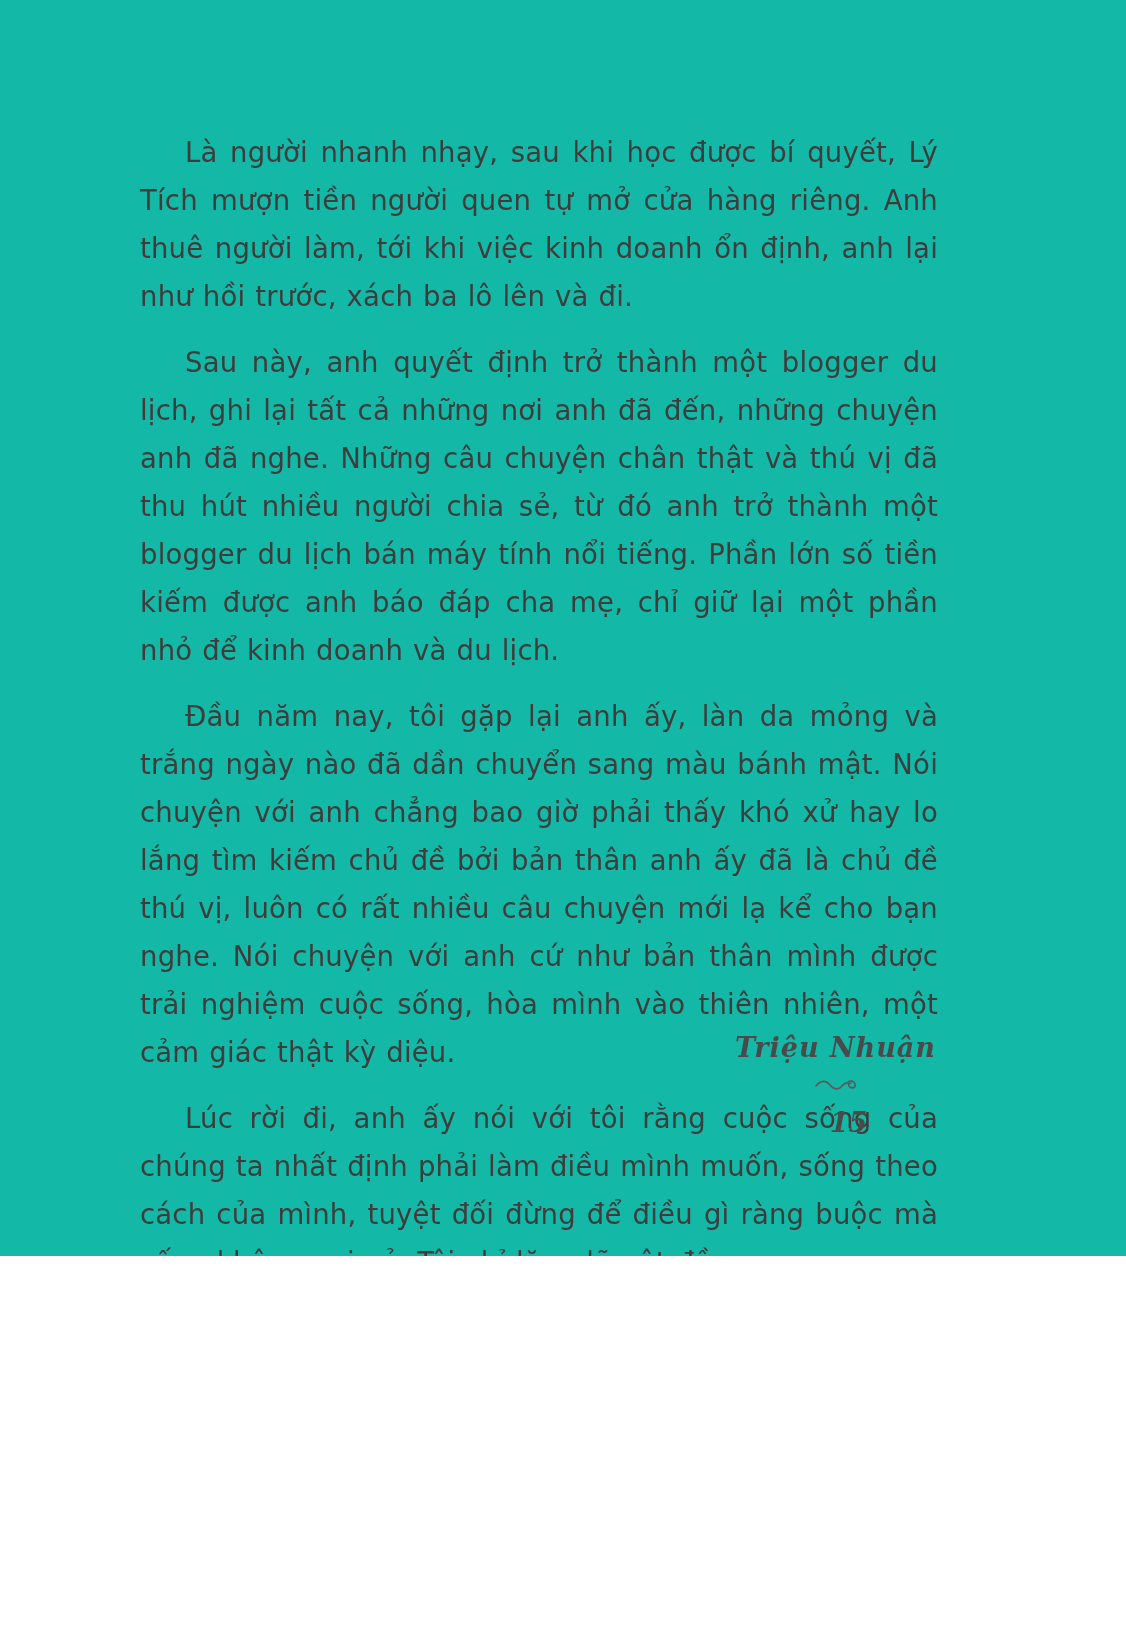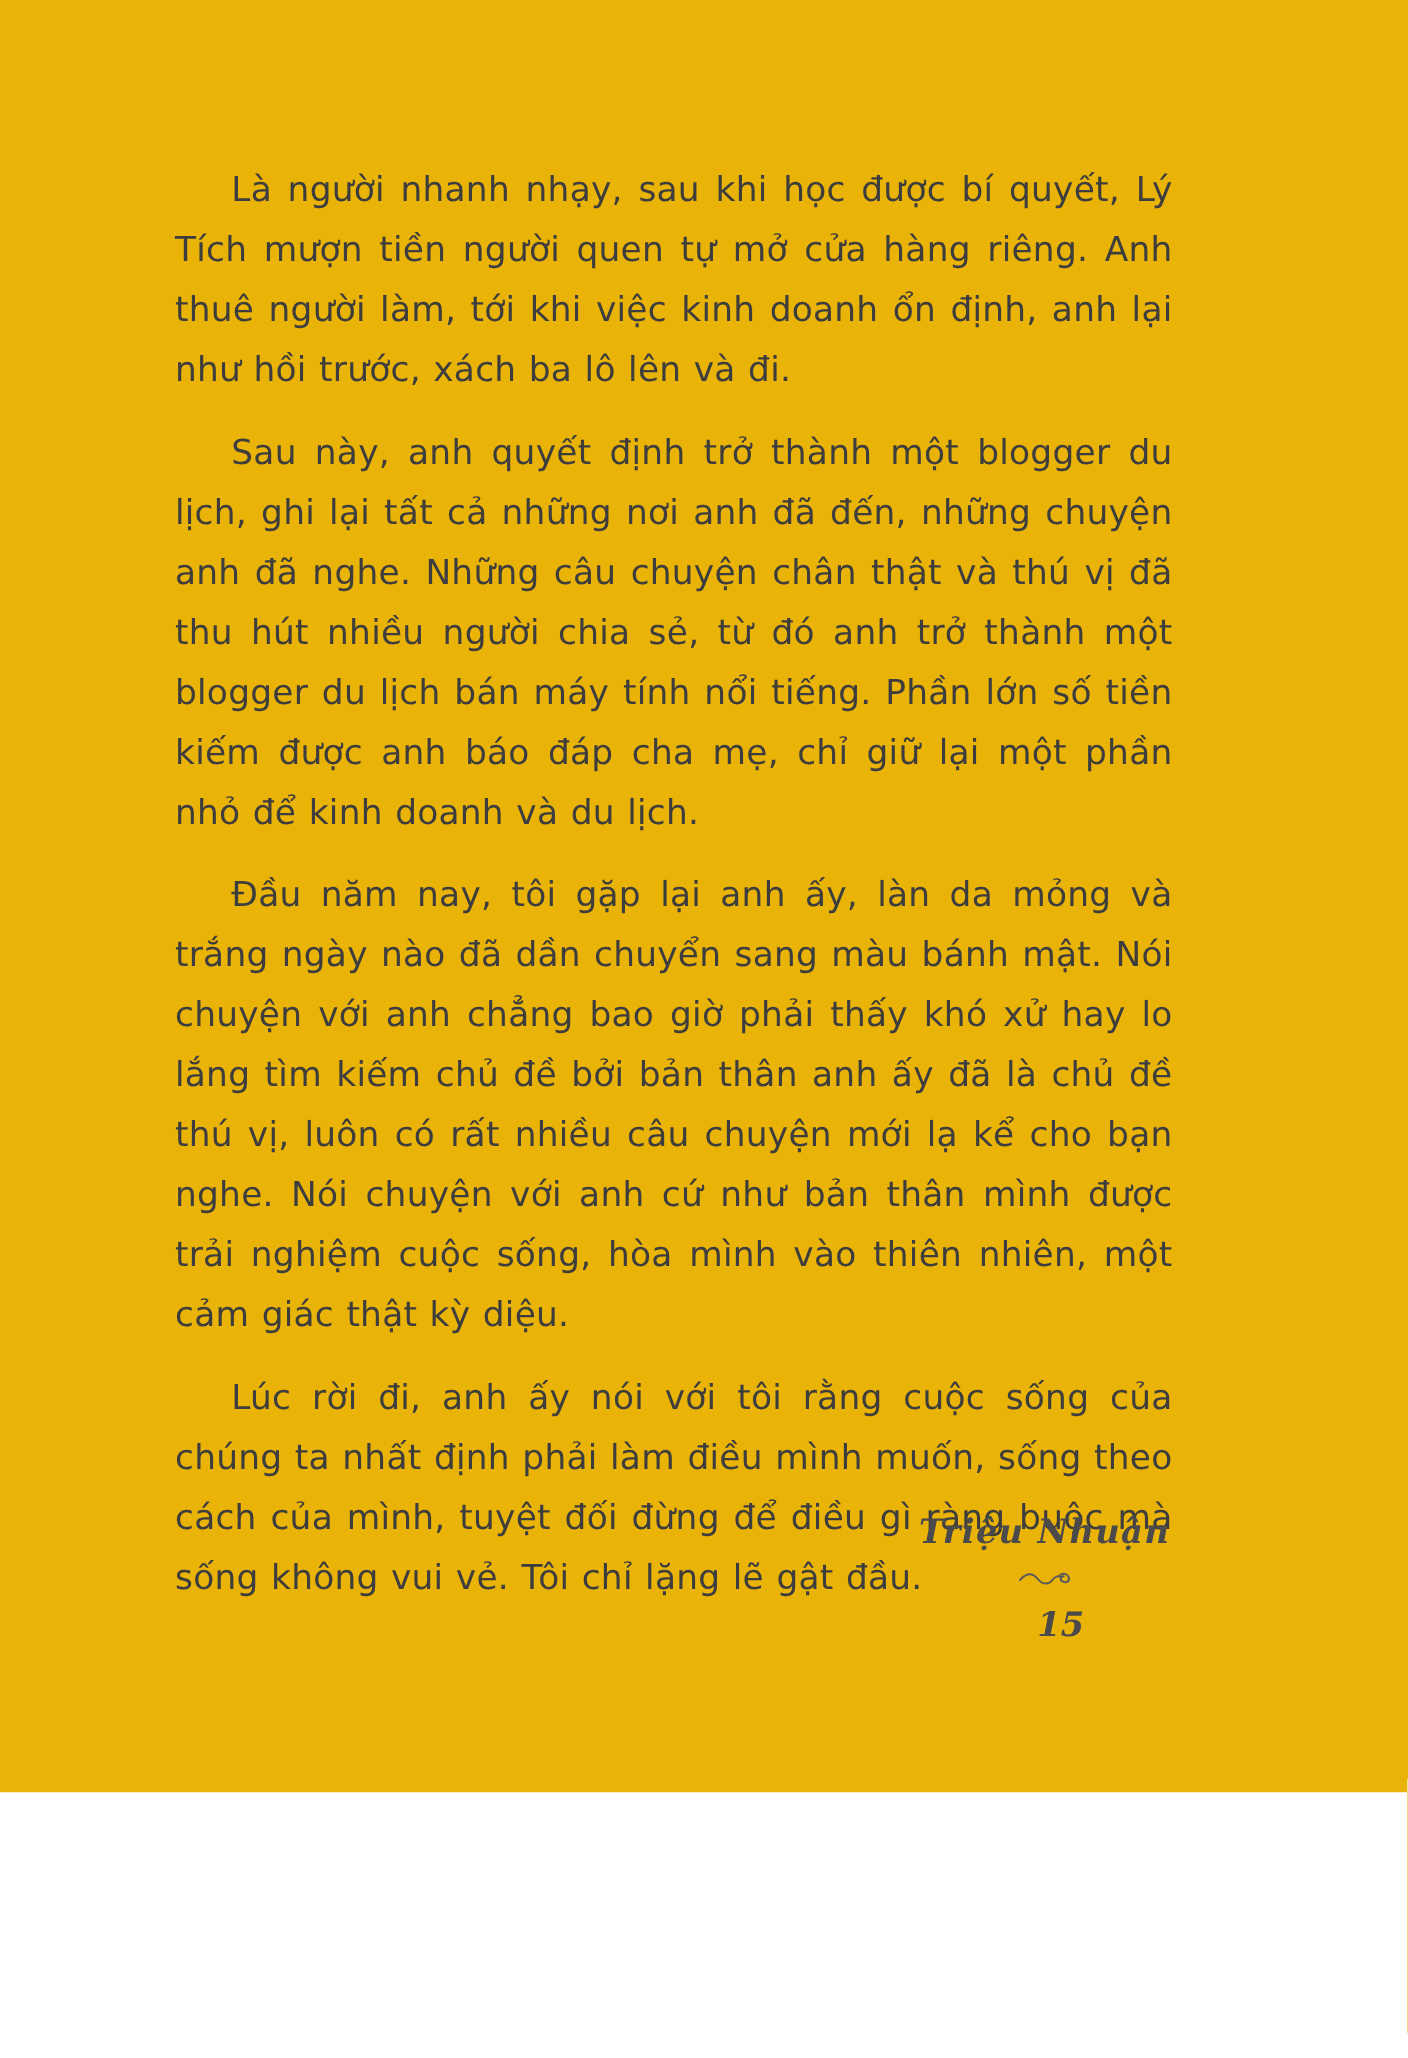--- a/index.html
+++ b/index.html
@@ -3,22 +3,22 @@
 <meta charset="utf-8">
 <style>
   html, body {
     margin: 0;
     padding: 0;
     background: #ffffff;
   }
   .page {
     position: relative;
     width: 1126px;
-    height: 1434px;
-    background: #eab308;
+    height: 1256px;
+    background: #14b8a6;
     font-family: "DejaVu Sans", "Liberation Sans", sans-serif;
     overflow: hidden;
   }
   .text-block {
     position: absolute;
     left: 140px;
     top: 128px;
     width: 798px;
     color: #3d3d3d;
   }

